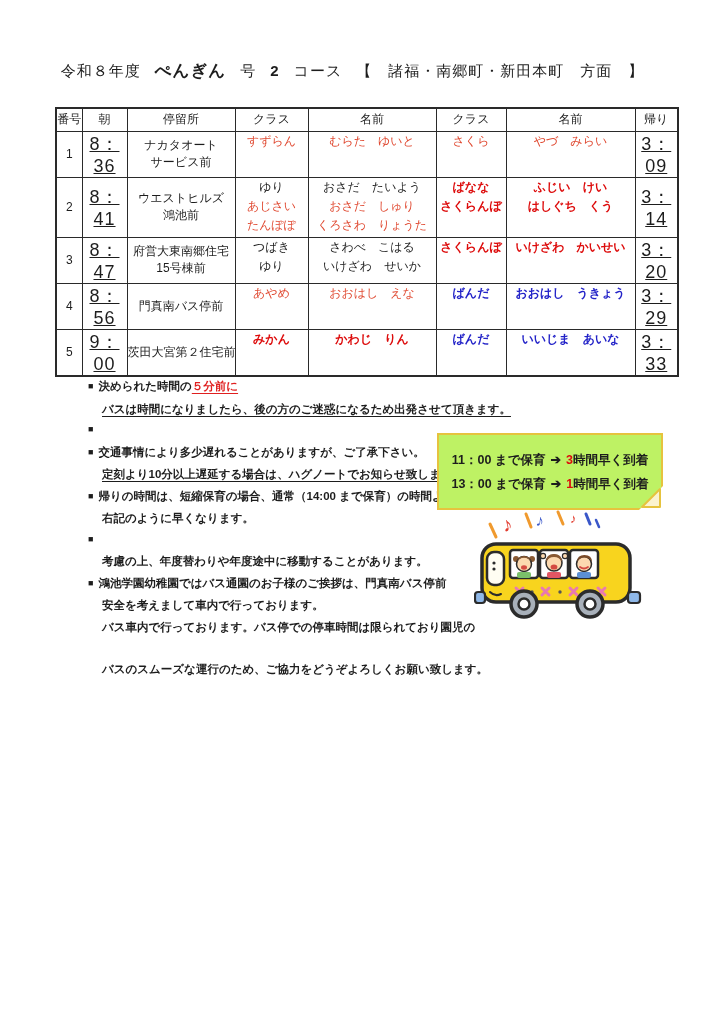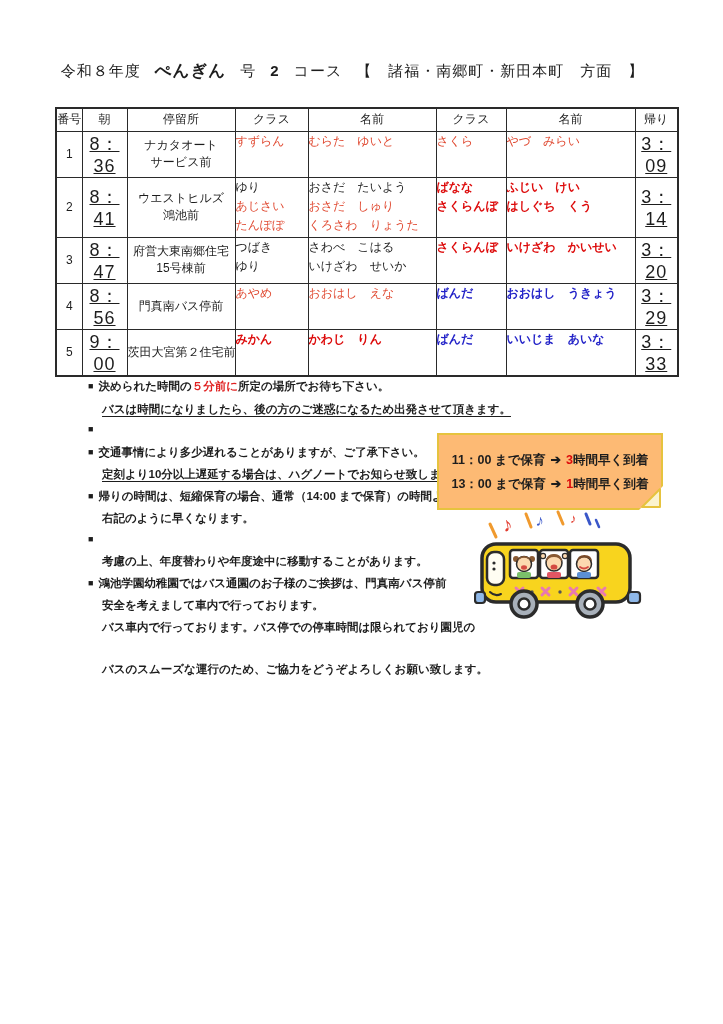--- a/index.html
+++ b/index.html
@@ -30,44 +30,44 @@
   .sched th{font-weight:400;text-align:center;}
   .sched tbody tr:nth-child(1){height:42px;}
   .sched tbody tr:nth-child(2){height:60px;}
   .sched tbody tr:nth-child(3){height:40px;}
   .sched tbody tr:nth-child(4){height:38px;}
   .sched tbody tr:nth-child(5){height:38px;}
   .c-center{text-align:center;vertical-align:middle;}
   .c-time{letter-spacing:1px;font-size:18px;text-decoration:underline;}
   .c-stop{text-align:center;vertical-align:middle;}
   .c-stop .cl{line-height:17px;white-space:nowrap;text-align:center;}
-  .c-list{vertical-align:top;text-align:left;padding:2px 5px;}
+  .c-list{vertical-align:top;text-align:center;padding:2px 5px;}
   .cl{line-height:19px;white-space:nowrap;}
   .cl.k{color:#1d1d1d;}
   .cl.r{color:var(--red);}
   .cl.rb{color:var(--red-bold);font-weight:700;}
   .cl.bb{color:var(--blue-bold);font-weight:700;}
   
   .notes{
     position:absolute;left:88px;top:376px;width:390px;
     font-size:11.5px;font-weight:600;color:#1d1d1d;
   }
   .note-line{display:flex;align-items:baseline;line-height:21.5px;white-space:nowrap;}
   .note-line .bullet{font-size:9px;margin-right:5px;position:relative;top:-1px;}
   .note-line.indent{padding-left:14px;}
   .seg.plain{}
   .seg.underline{text-decoration:underline;text-underline-offset:3px;}
-  .seg.red_underline{color:var(--red-note);text-underline-offset:3px;}
+  .seg.red_underline{color:var(--red-note);text-decoration:underline;text-underline-offset:3px;}
   .note-spacer{height:21px;}
   
   .note-box{
     position:absolute;left:437px;top:433px;width:222px;height:73px;
     border:2px solid var(--box-border);
     display:flex;flex-direction:column;justify-content:center;align-items:center;
-    font-size:12.5px;font-weight:600;background:#fdba74;
+    font-size:12.5px;font-weight:600;background:#bef264;
   }
   .nb-line{line-height:24px;white-space:nowrap;}
   .nb-arrow{font-weight:700;margin:0 5px;}
   .nb-num{color:var(--red-bold);font-weight:700;}
   .fold{position:absolute;right:-2px;bottom:-2px;}
   
   .bus{position:absolute;left:474px;top:506px;}
 </style>
 </head>
 <body>
@@ -214,21 +214,20 @@
           <td class="c-center c-time">3：33</td>
         </tr>
       </tbody>
   </table>
 
   <div class="notes">
       <div class="note-line">
         <span class="bullet">■</span>
         <span class="seg plain">決められた時間の</span>
         <span class="seg red_underline">５分前に</span>
-        <span class="seg plain">所定の場所でお待ち下さい。</span>
       </div>
       <div class="note-line indent">
         <span class="seg underline">バスは時間になりましたら、後の方のご迷惑になるため出発させて頂きます。</span>
       </div>
       <div class="note-line">
         <span class="bullet">■</span>
       </div>
       <div class="note-line">
         <span class="bullet">■</span>
         <span class="seg plain">交通事情により多少遅れることがありますが、ご了承下さい。</span>

